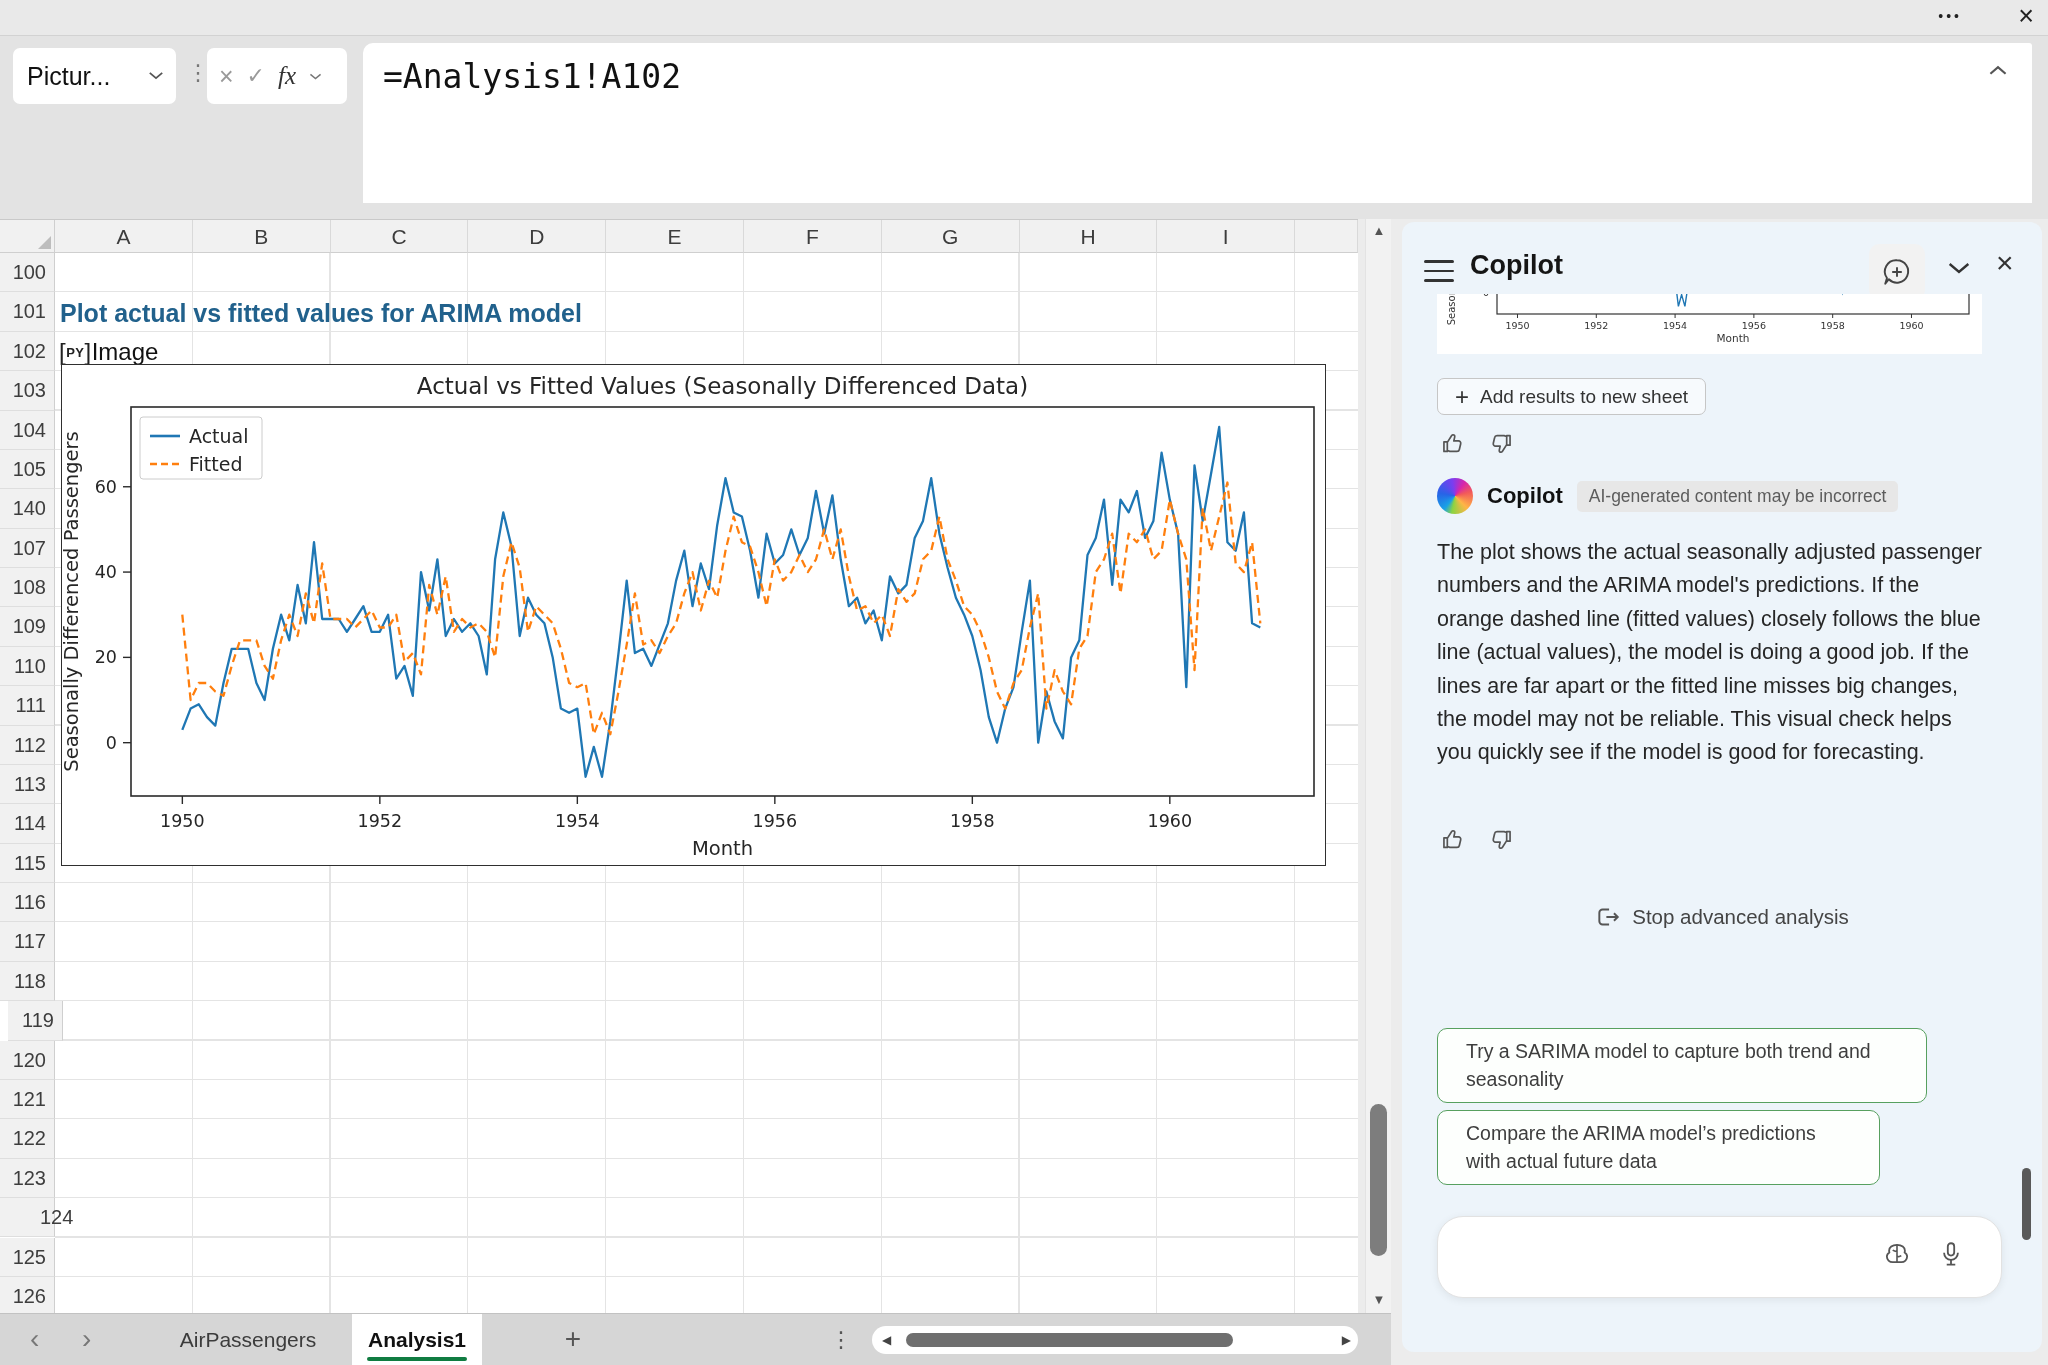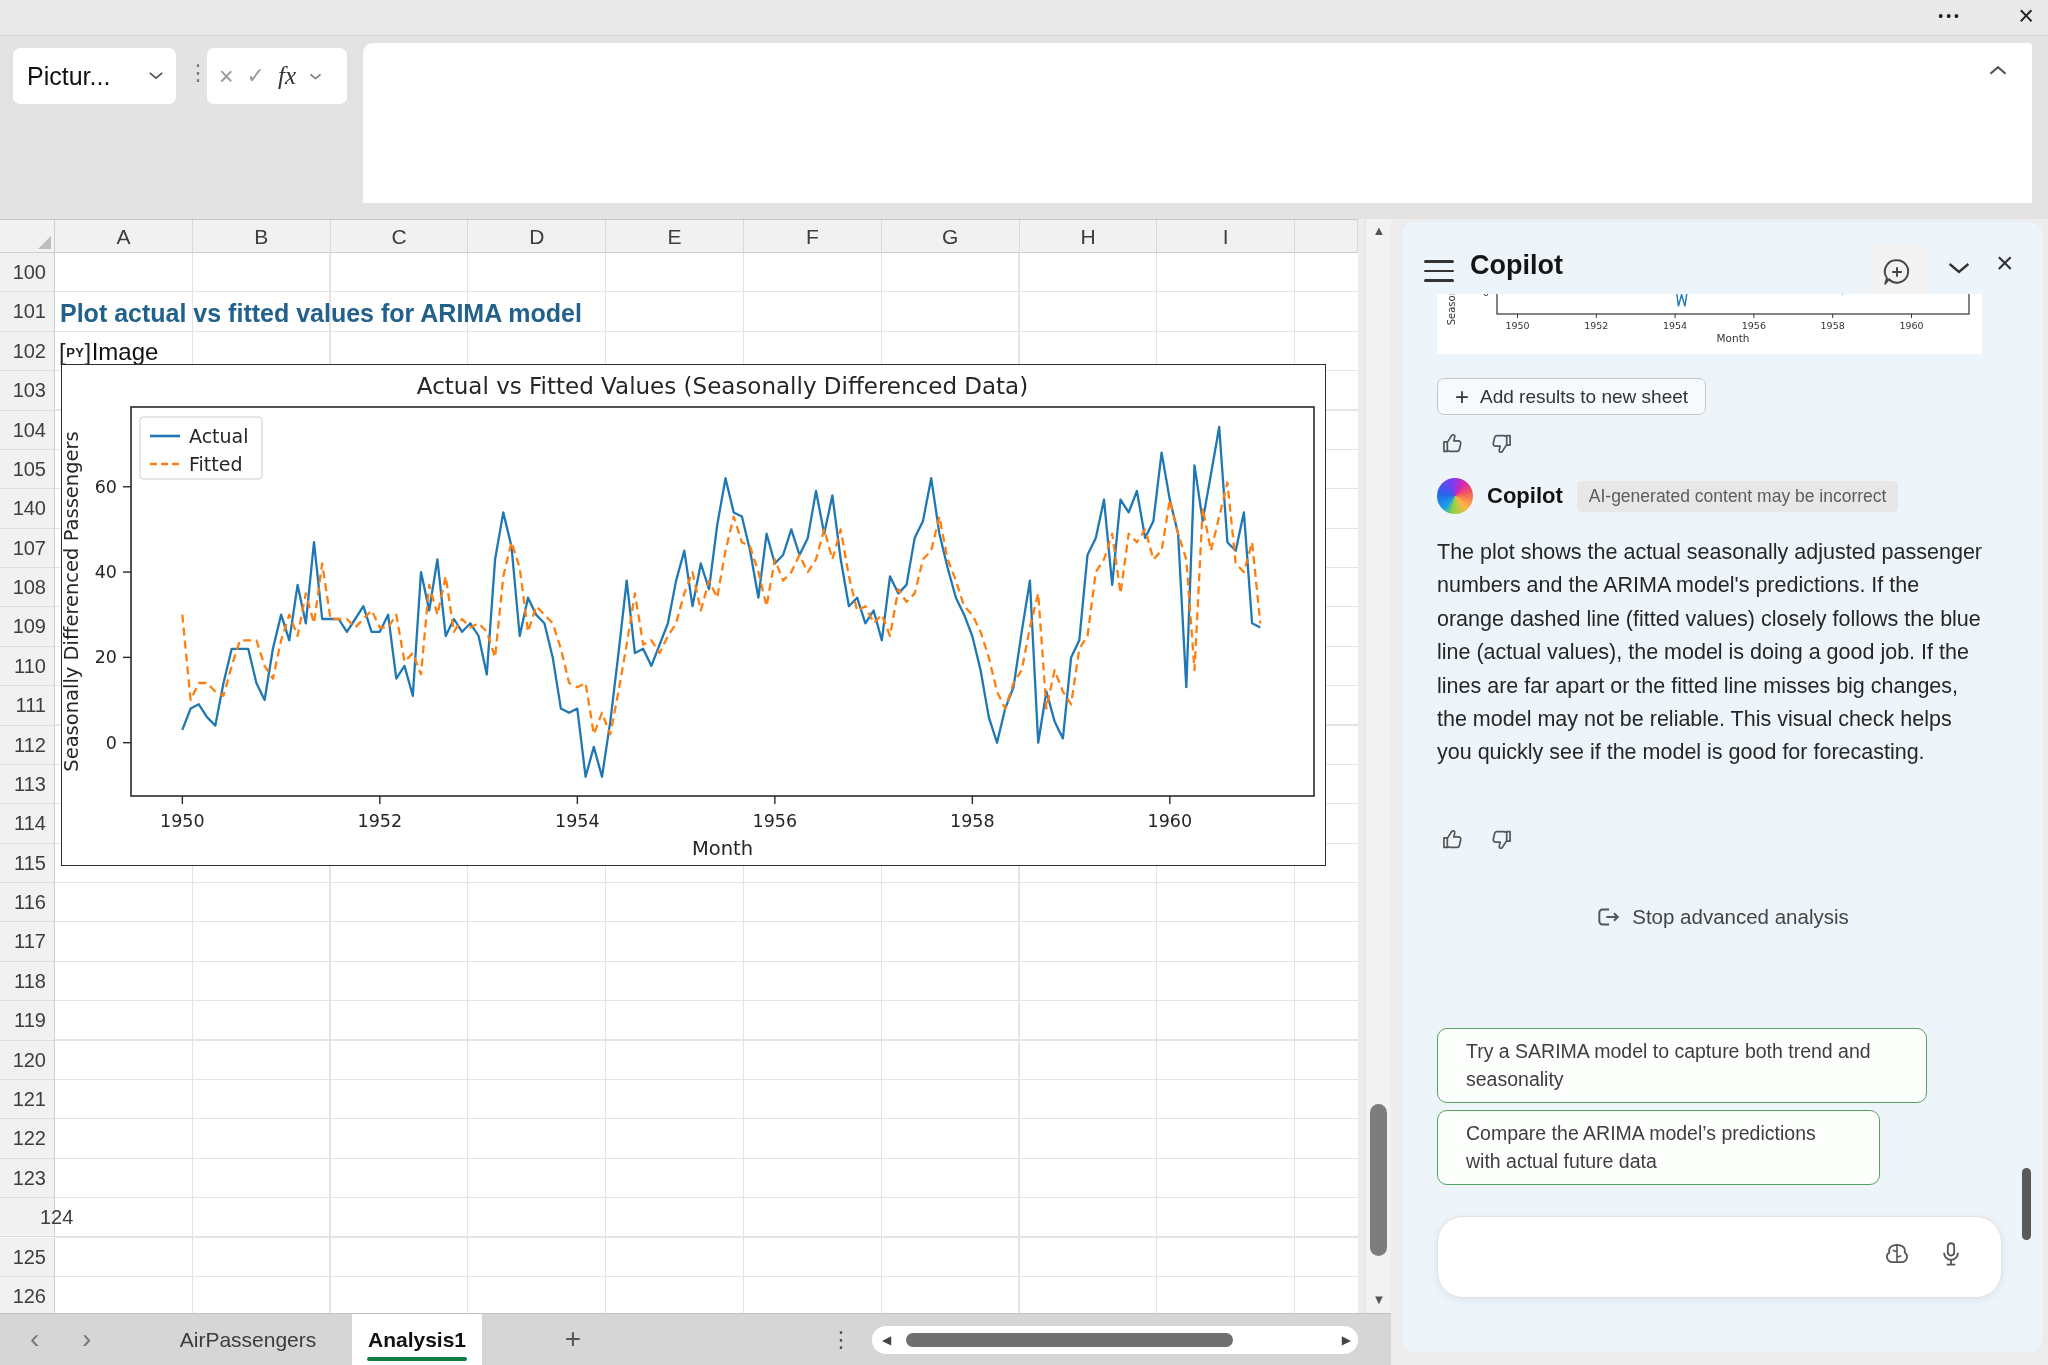--- a/index.html
+++ b/index.html
@@ -102,20 +102,21 @@
     <div class="sep-dots">⋮</div>
     <div class="fx-box">
       <span class="fx-cancel">×</span>
       <span class="fx-enter">✓</span>
       <span class="fx-label">fx</span>
       <span><svg width="13" height="9" viewBox="0 0 18 12">
             <path d="M2 3l7 6 7-6" fill="none" stroke="#777" stroke-width="2"></path>
           </svg></span>
     </div>
     <div class="formula-box">
+      <div class="formula-text">=Analysis1!A102</div>
       <div class="f-collapse"><svg width="20" height="13" viewBox="0 0 18 12">
             <path d="M2 9l7-6 7 6" fill="none" stroke="#555" stroke-width="2"></path>
           </svg></div>
     </div>
   </div>
 
   <div class="grid" id="grid">
     <div class="cells"></div>
     <div class="corner">
         <div class="tri"></div>
@@ -185,21 +186,21 @@
       <div class="row-h" style="top: 387.42px;">109</div>
       <div class="row-h" style="top: 426.8px;">110</div>
       <div class="row-h" style="top: 466.18px;">111</div>
       <div class="row-h" style="top: 505.56px;">112</div>
       <div class="row-h" style="top: 544.94px;">113</div>
       <div class="row-h" style="top: 584.32px;">114</div>
       <div class="row-h" style="top: 623.7px;">115</div>
       <div class="row-h" style="top: 663.08px;">116</div>
       <div class="row-h" style="top: 702.46px;">117</div>
       <div class="row-h" style="top: 741.84px;">118</div>
-      <div class="row-h" style="top: 781.22px;">119</div>
+      <div class="row-h" style="top: 781.22px; margin-left: 8px;">119</div>
       <div class="row-h" style="top: 820.6px;">120</div>
       <div class="row-h" style="top: 859.98px;">121</div>
       <div class="row-h" style="top: 899.36px;">122</div>
       <div class="row-h" style="top: 938.74px;">123</div>
       <div class="row-h" style="top: 978.12px; padding-left: 40px;">124</div>
       <div class="row-h" style="top: 1017.5px;">125</div>
       <div class="row-h" style="top: 1056.88px;">126</div>
     </div>
 
   <div class="vscroll">

